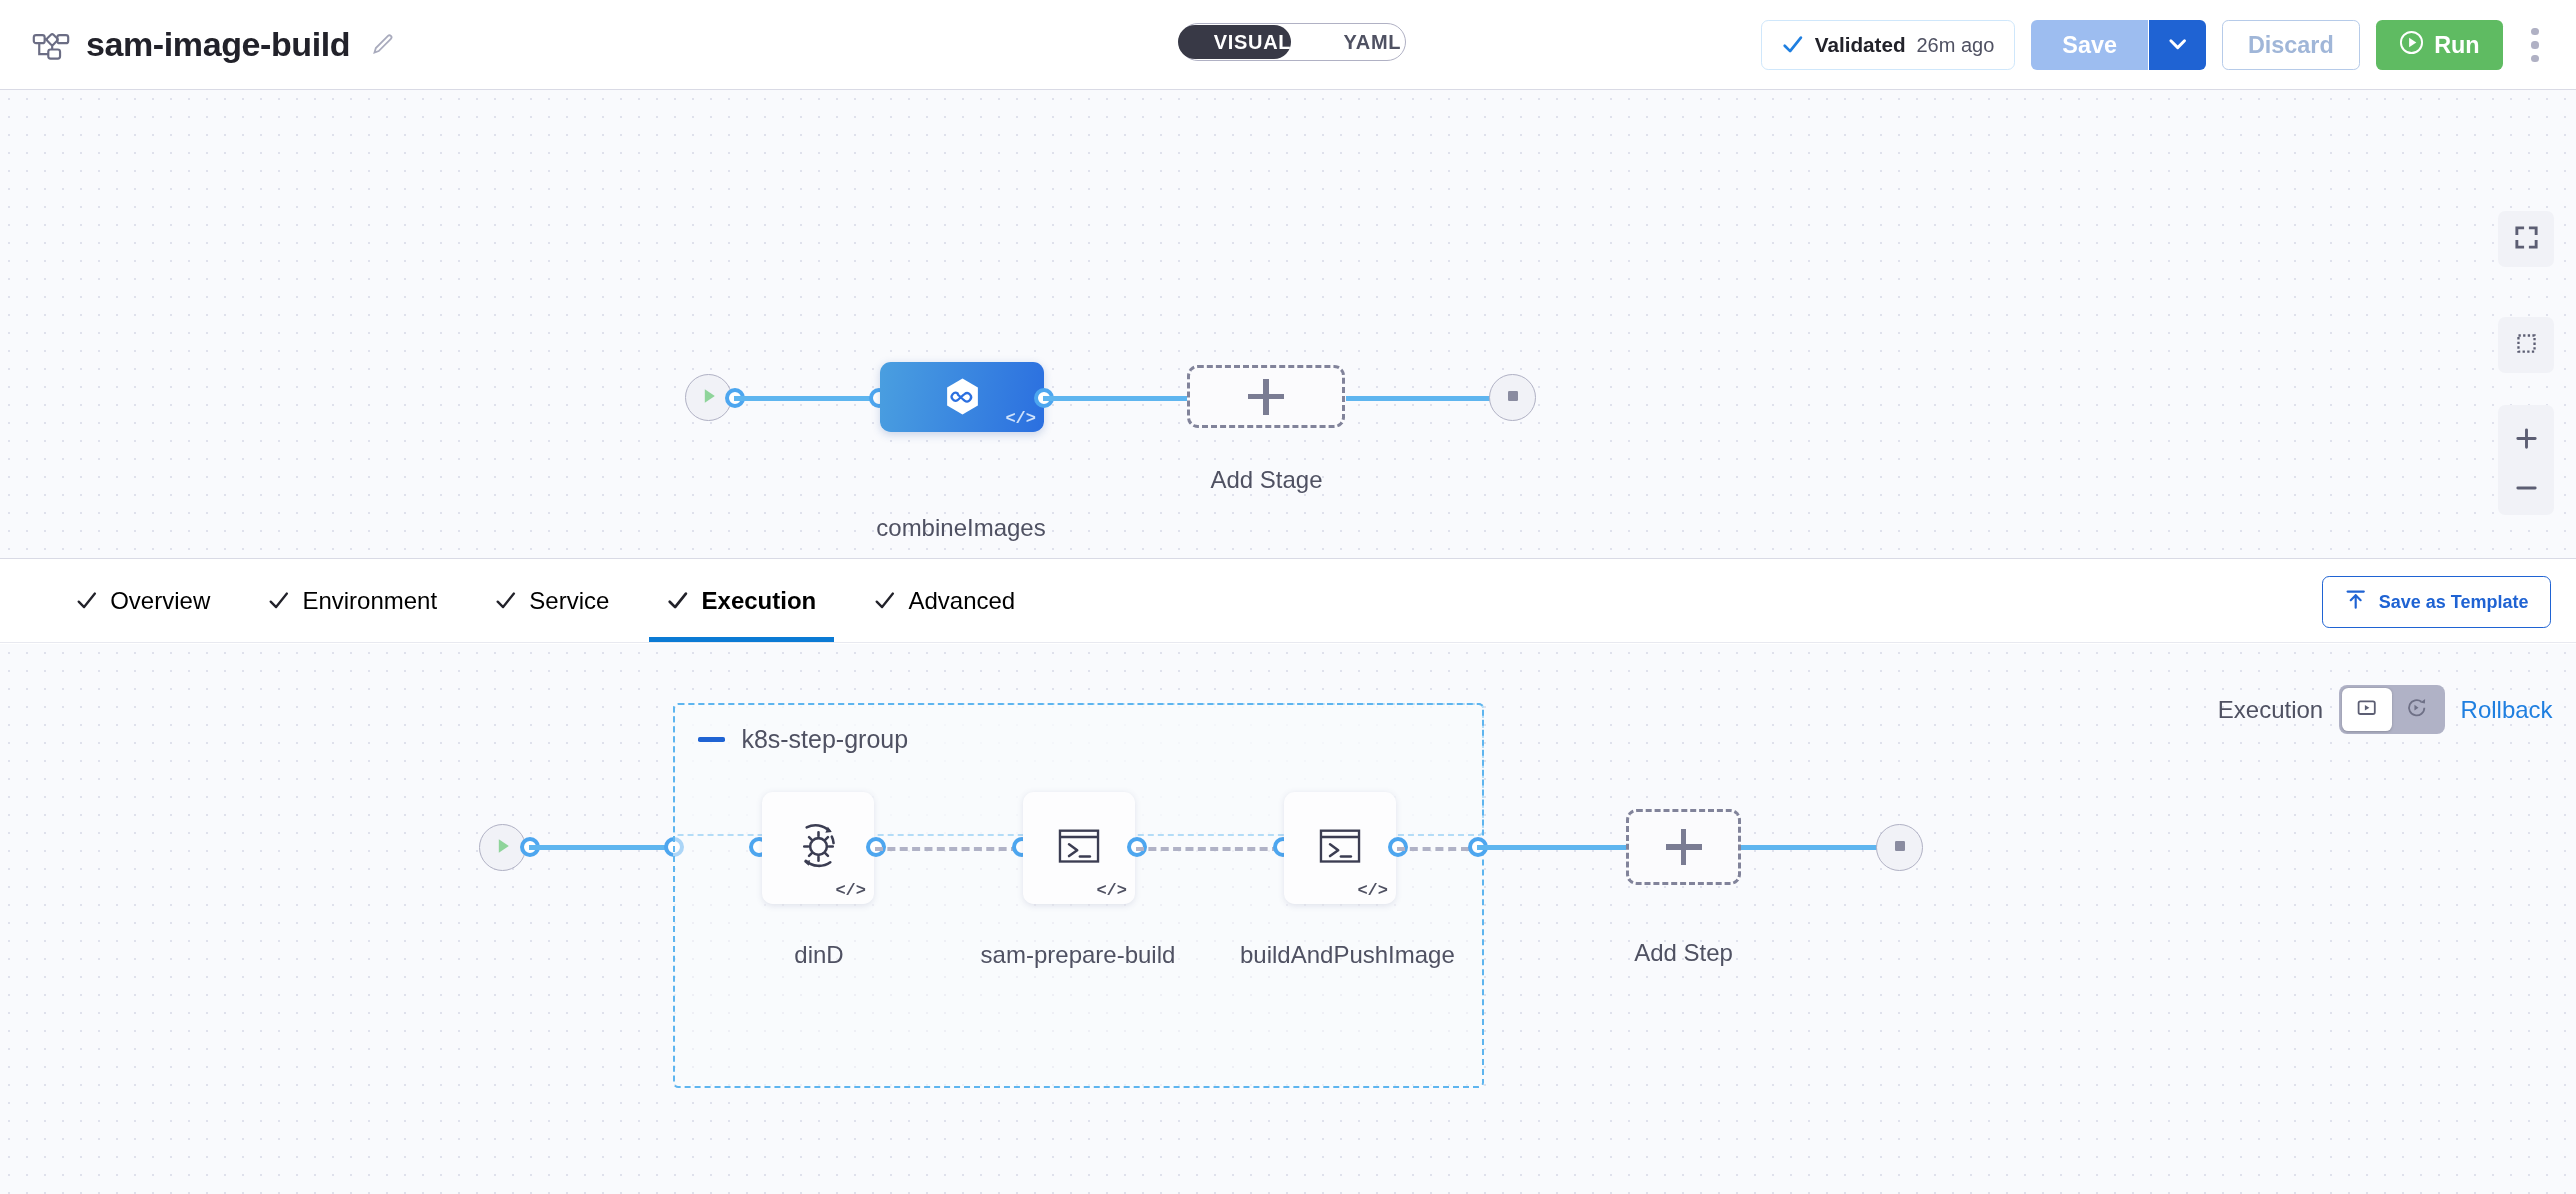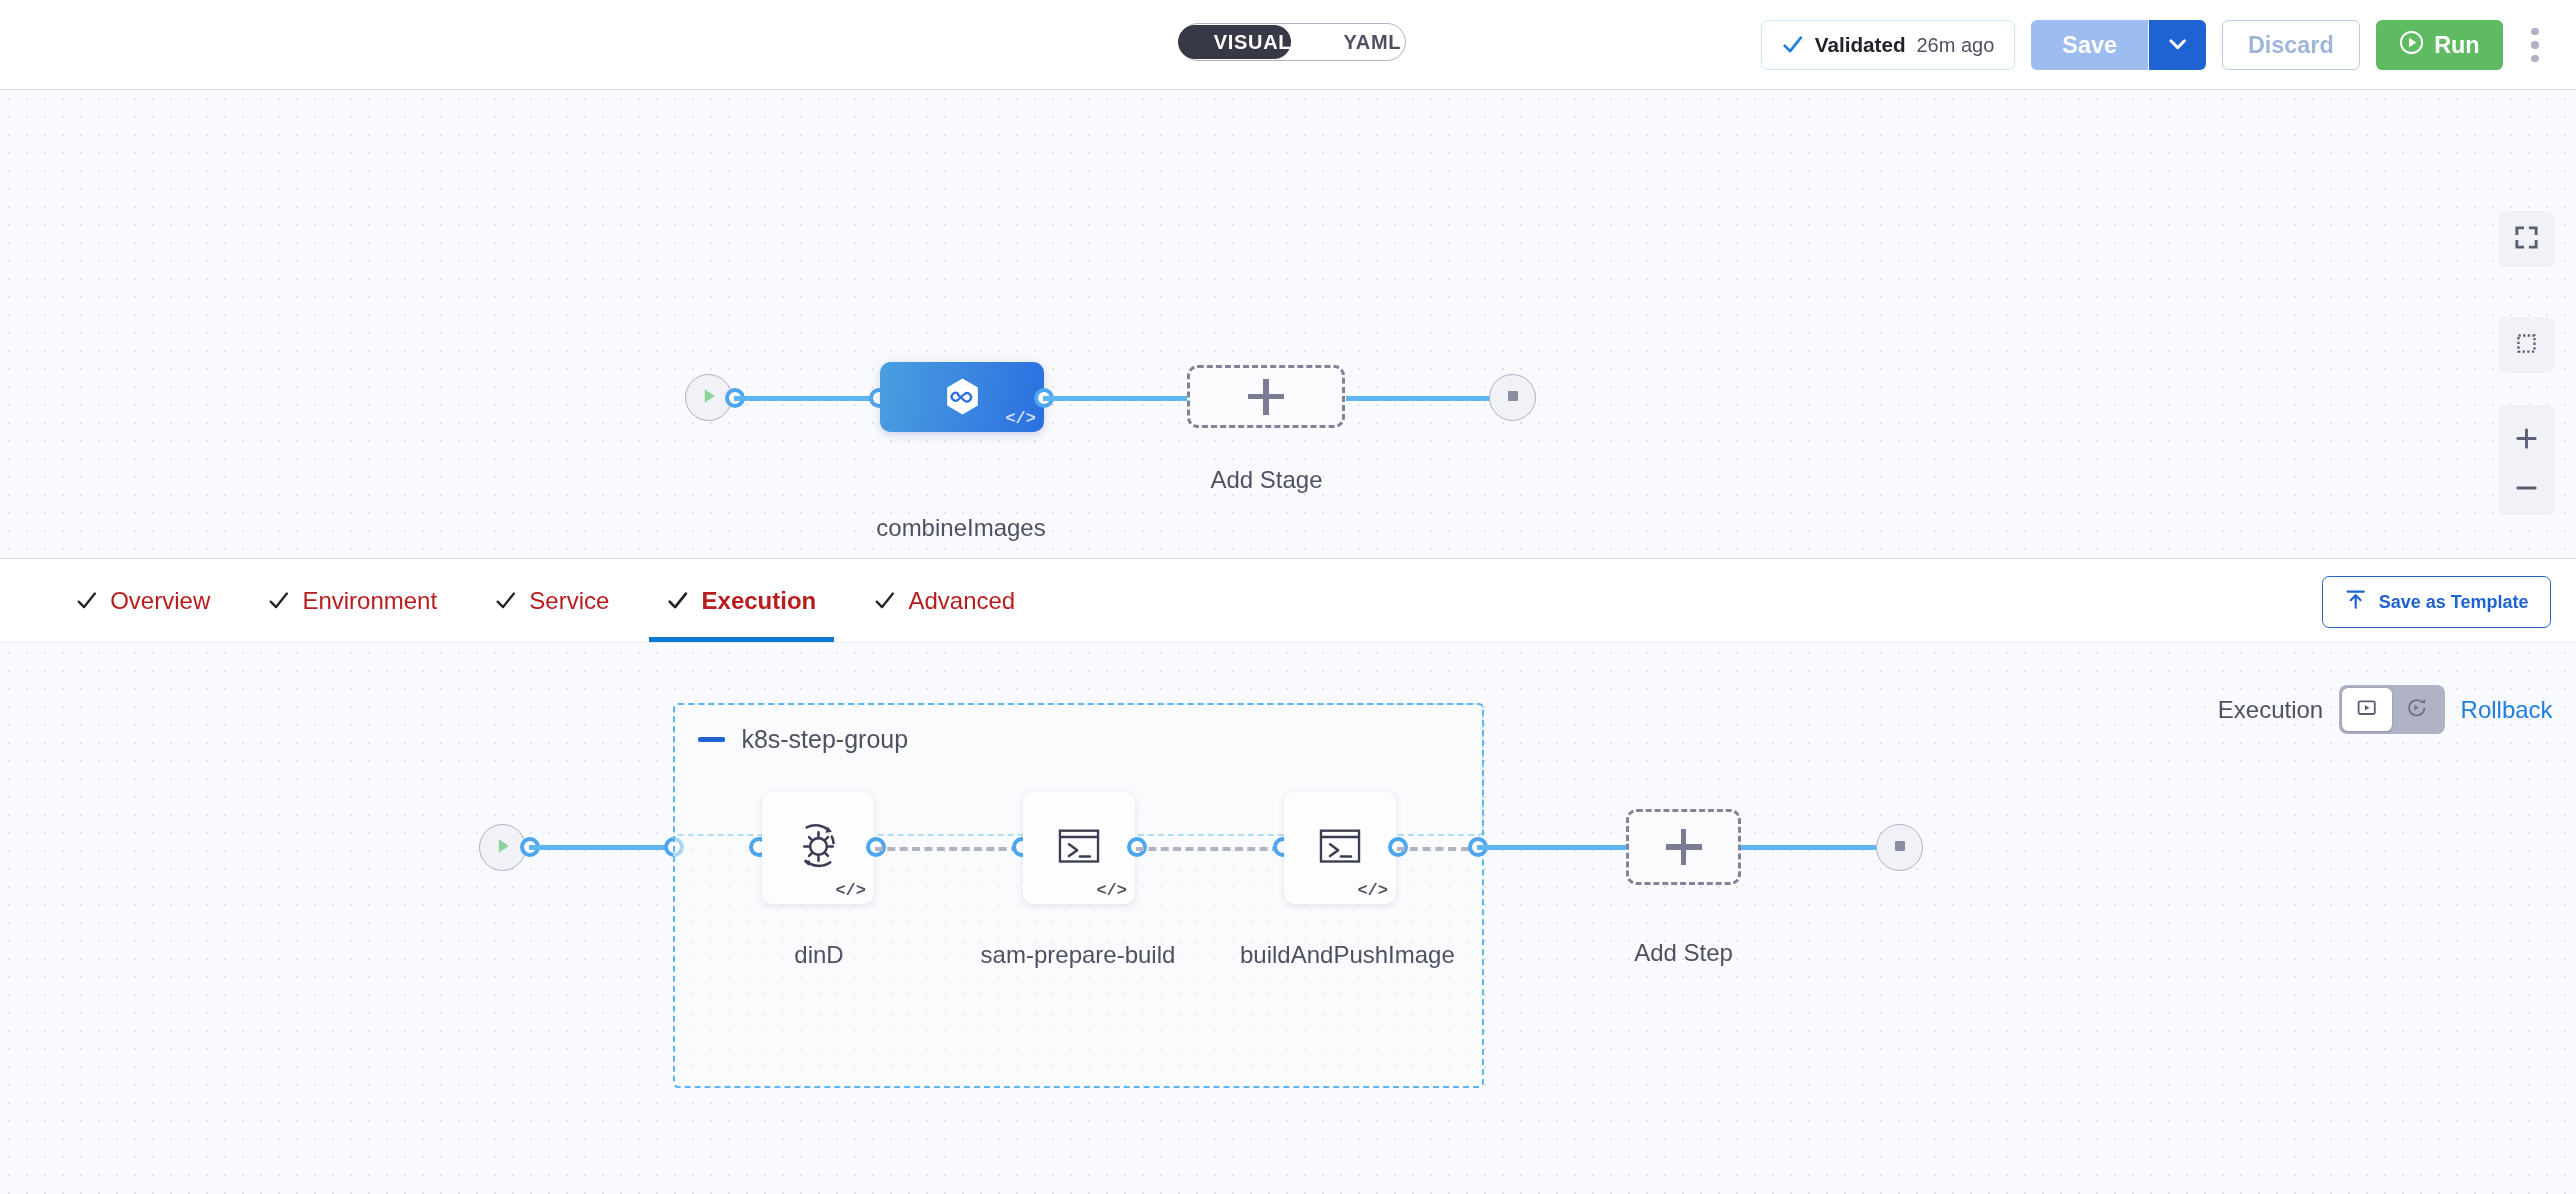--- a/index.html
+++ b/index.html
@@ -103,21 +103,21 @@
     width: 2576px; height: 85px;
     background: #ffffff;
     border-top: 1.8px solid #d9dae5;
     border-bottom: 0.9px solid #e8e9f0;
     display: flex; align-items: center;
   }
   .tabs { display: flex; align-items: center; padding-left: 47px; height: 100%; }
   .tab {
     display: flex; align-items: center; gap: 12.6px;
     height: 100%; padding: 0 29px; position: relative;
-    font-size: 24px; color: #b91c1c;
+    font-size: 24px; color: #000000;
   }
   .tab .chk { width: 21.6px; height: 21.6px; display: block; }
   .tab.active { font-weight: bold; }
   .tab.active::after {
     content: ""; position: absolute; left: 10.8px; right: 10.8px; bottom: 0;
     height: 5.4px; background: #0b7ad4;
   }
   .save-template-btn {
     position: absolute; right: 25px; top: 17px;
     height: 52px; border: 1.3px solid #1f63d3; border-radius: 7.2px;
@@ -217,20 +217,40 @@
   .canvas-ctl {
     position: absolute; right: 21.6px;
     width: 56px; background: #f1f2f7; border-radius: 7.2px;
     display: flex; flex-direction: column; align-items: center; justify-content: center;
   }
 </style>
 </head>
 <body>
 
 <div class="header">
+  <div class="hdr-left">
+    <span class="pipeline-icon">
+      <svg viewBox="0 0 42 42" width="38" height="38">
+        <rect x="2" y="10" width="12" height="9" rx="2.5" fill="none" stroke="#6b6d84" stroke-width="2.4"></rect>
+        <rect x="28" y="10" width="12" height="9" rx="2.5" fill="none" stroke="#6b6d84" stroke-width="2.4"></rect>
+        <rect x="18" y="26" width="13" height="10" rx="2.5" fill="none" stroke="#6b6d84" stroke-width="2.4"></rect>
+        <rect x="17.5" y="10.2" width="9.6" height="9.6" rx="2" transform="rotate(45 22.3 15)" fill="none" stroke="#6b6d84" stroke-width="2.4"></rect>
+        <path d="M14 14.5 H17" stroke="#6b6d84" stroke-width="2.4"></path>
+        <path d="M27.5 14.5 H28" stroke="#6b6d84" stroke-width="2.4"></path>
+        <path d="M8 19.5 V31 H18" fill="none" stroke="#6b6d84" stroke-width="2.4"></path>
+        <path d="M22.3 20 V26" stroke="#6b6d84" stroke-width="2.4"></path>
+      </svg>
+    </span>
+    <span class="pipeline-title">sam-image-build</span>
+    <span class="edit-pencil">
+      <svg viewBox="0 0 30 30" width="27" height="27">
+        <path d="M5 24 L6.5 19 L20 5.5 a2.2 2.2 0 0 1 3.2 3.2 L9.7 22.3 Z" fill="none" stroke="#a9abbd" stroke-width="2"></path>
+      </svg>
+    </span>
+  </div>
 
   <div class="vy-toggle">
     <div class="vy-opt vy-visual active">VISUAL</div>
     <div class="vy-opt vy-yaml">YAML</div>
   </div>
 
   <div class="hdr-right">
     <div class="validated-pill">
       <span class="check-blue">
         <svg viewBox="0 0 24 24" width="21.6" height="21.6">

